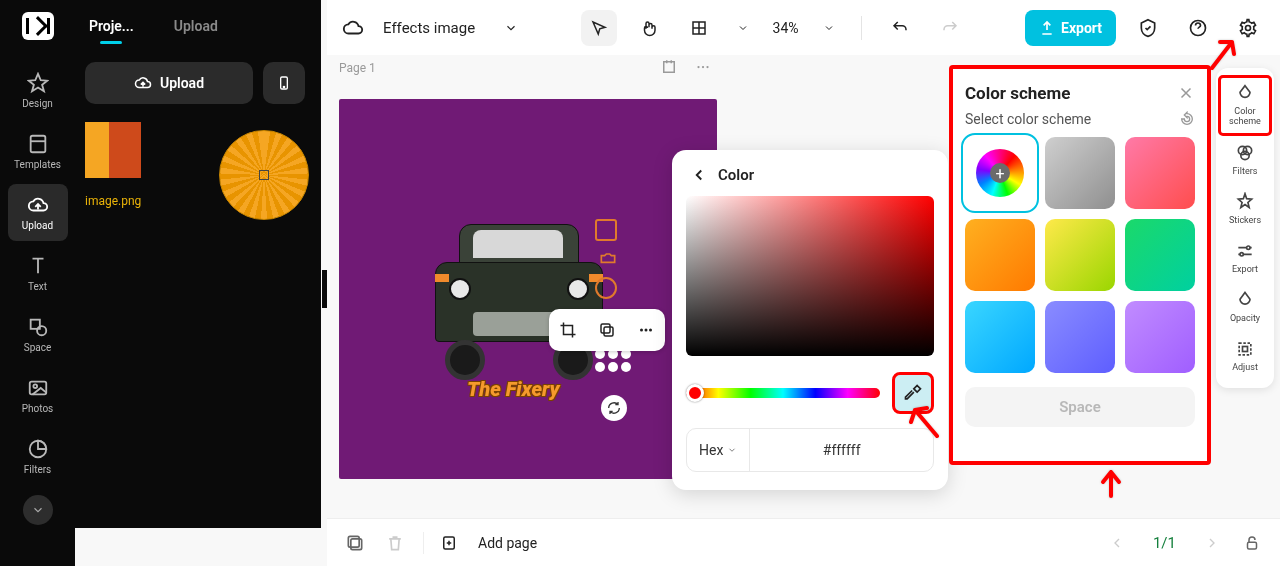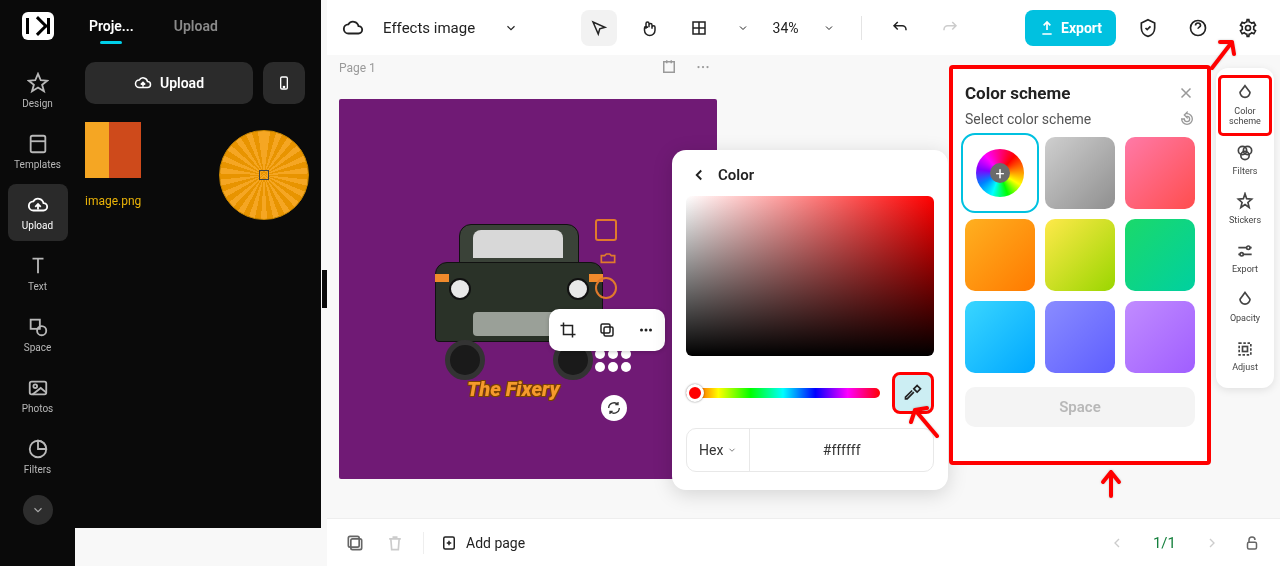--- a/index.html
+++ b/index.html
@@ -106,21 +106,21 @@
 
 .right-rail { position:absolute; right:6px; top:68px; width:58px; background:#fff; border-radius:12px; box-shadow:0 2px 8px rgba(0,0,0,0.1); padding:8px 0; display:flex; flex-direction:column; align-items:center;}
 .rail-item { width:52px; padding:8px 0; display:flex; flex-direction:column; align-items:center; gap:3px; color:#444; font-size:9px; cursor:pointer;}
 .rail-item.hl { outline:3px solid #ff0000; outline-offset:-2px; border-radius:4px;}
 .rail-item svg{width:20px;height:20px;}
 
 
 .bottom-bar { position:absolute; left:327px; right:0; bottom:0; height:48px; background:#fff; display:flex; align-items:center; padding:0 16px; gap:16px; border-top:1px solid #eee;}
 .bottom-ic { width:24px;height:24px; color:#666; display:flex;align-items:center;justify-content:center;cursor:pointer;}
 .bottom-ic.disabled{color:#ccc;}
-.add-page { display:flex; align-items:center; gap:8px; color:#222; font-size:14px; cursor:pointer;}
+.add-page { display:flex; align-items:center; gap:20px; color:#222; font-size:14px; cursor:pointer;}
 .bb-spacer{flex:1;}
 .page-count { font-size:15px; color:#15803d; padding:0 8px;}
 
 </style>
 </head>
 <body>
 
 <div class="left-nav">
   <div class="logo">
       <div class="logo-mid"></div>

